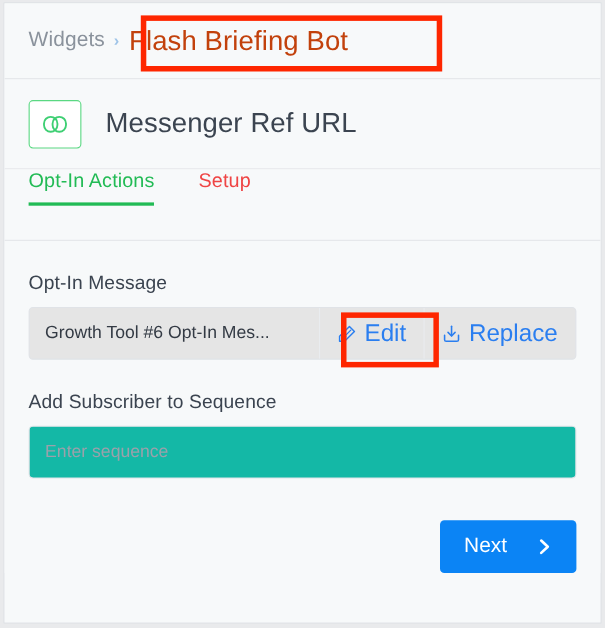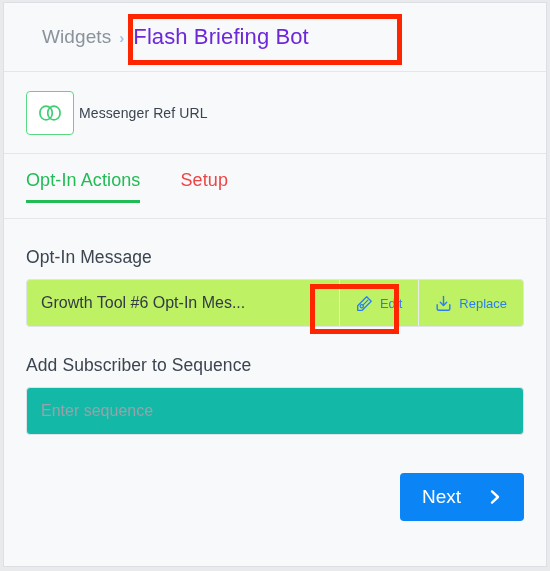--- a/index.html
+++ b/index.html
@@ -34,32 +34,31 @@
     box-sizing: border-box;
     display: flex;
     align-items: center;
     padding-left: 22px;
     background: #f7f9fa;
   }
   .crumb-parent {
     font-size: 19px;
     color: #8a929c;
     letter-spacing: .1px;
-    margin-left: 16px;
   }
   .crumb-sep {
     font-size: 15px;
     color: #9fc4e8;
     margin: 0 9px 0 8px;
     font-weight: 700;
     line-height: 1;
   }
   .crumb-current {
-    font-size: 22px;
-    color: #6d28d9;
+    font-size: 25px;
+    color: #c2410c;
     letter-spacing: .1px;
   }
 
   .hl-title {
     position: absolute;
     left: 124px;
     top: 11px;
     width: 274px;
     height: 51px;
     border: 5px solid #fe2600;
@@ -83,35 +82,35 @@
     border: 1.6px solid #5ad882;
     border-radius: 4px;
     background: #ffffff;
     display: flex;
     align-items: center;
     justify-content: center;
     box-sizing: border-box;
   }
   .tool-icon-box svg { display: block; }
   .tool-title {
-    margin-left: 5px;
-    font-size: 14px;
+    margin-left: 22px;
+    font-size: 25px;
     color: #3b4450;
     letter-spacing: .1px;
   }
 
   
   .panel {
     background: #f7f9fa;
     padding: 0 22px;
   }
 
   .tabs {
     display: flex;
-    align-items: center;
+    align-items: flex-start;
     height: 65px;
     border-bottom: 1px solid #e4e6e9;
     margin: 0 -22px;
     padding: 0 22px;
     box-sizing: border-box;
   }
   .tab {
     font-size: 18px;
     padding-bottom: 11px;
     margin-right: 40px;
@@ -137,21 +136,21 @@
     font-size: 17.5px;
     color: #3b4450;
     margin: 28px 0 11px 0;
     letter-spacing: .1px;
   }
 
   
   .field-row {
     position: relative;
     height: 48px;
-    background: #bef264;
+    background: #e5e5e5;
     border: 1px solid #e0e3e7;
     border-radius: 4px;
     box-sizing: border-box;
     display: flex;
     align-items: stretch;
   }
   .field-value {
     flex: 1;
     display: flex;
     align-items: center;
@@ -160,21 +159,21 @@
     color: #333a44;
     white-space: nowrap;
     overflow: hidden;
   }
   .field-action {
     display: flex;
     align-items: center;
     justify-content: center;
     gap: 7px;
     color: #2a7ef0;
-    font-size: 13px;
+    font-size: 22px;
     cursor: pointer;
     border-left: 1px solid #e9ecef;
     padding: 0 16px;
     white-space: nowrap;
   }
   .field-action svg { display:block; flex: none; }
 
   .hl-edit {
     position: absolute;
     left: 283px;

